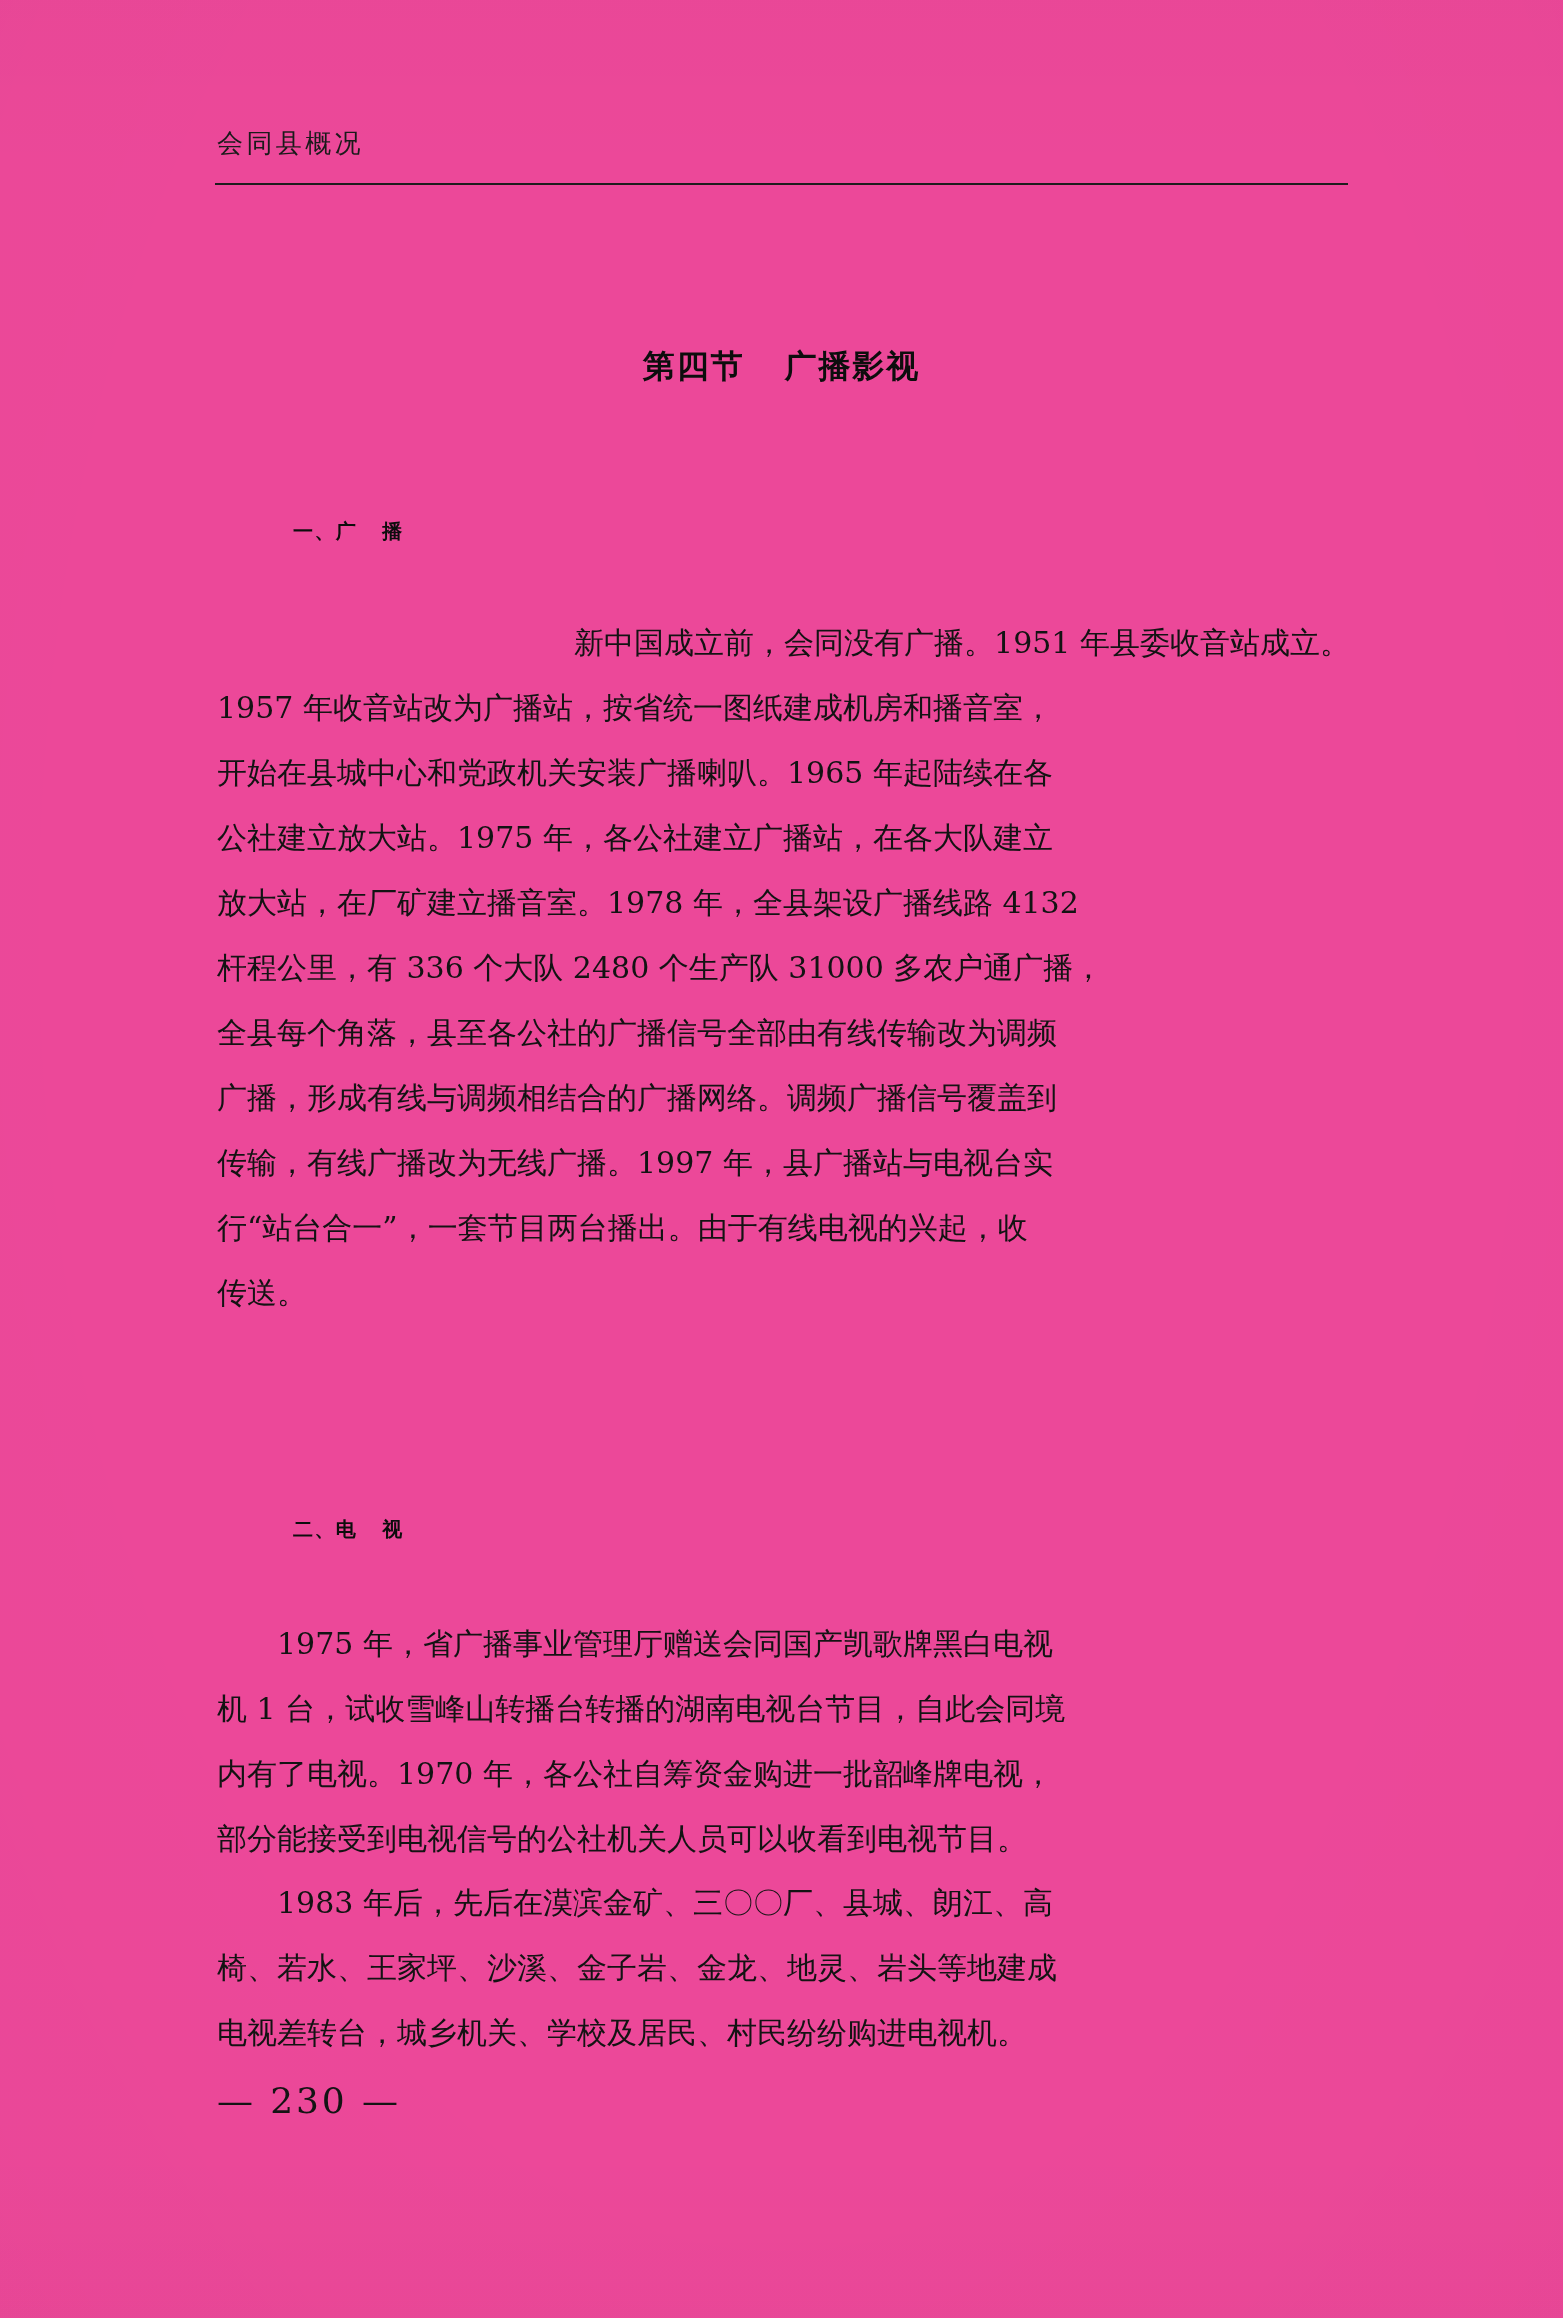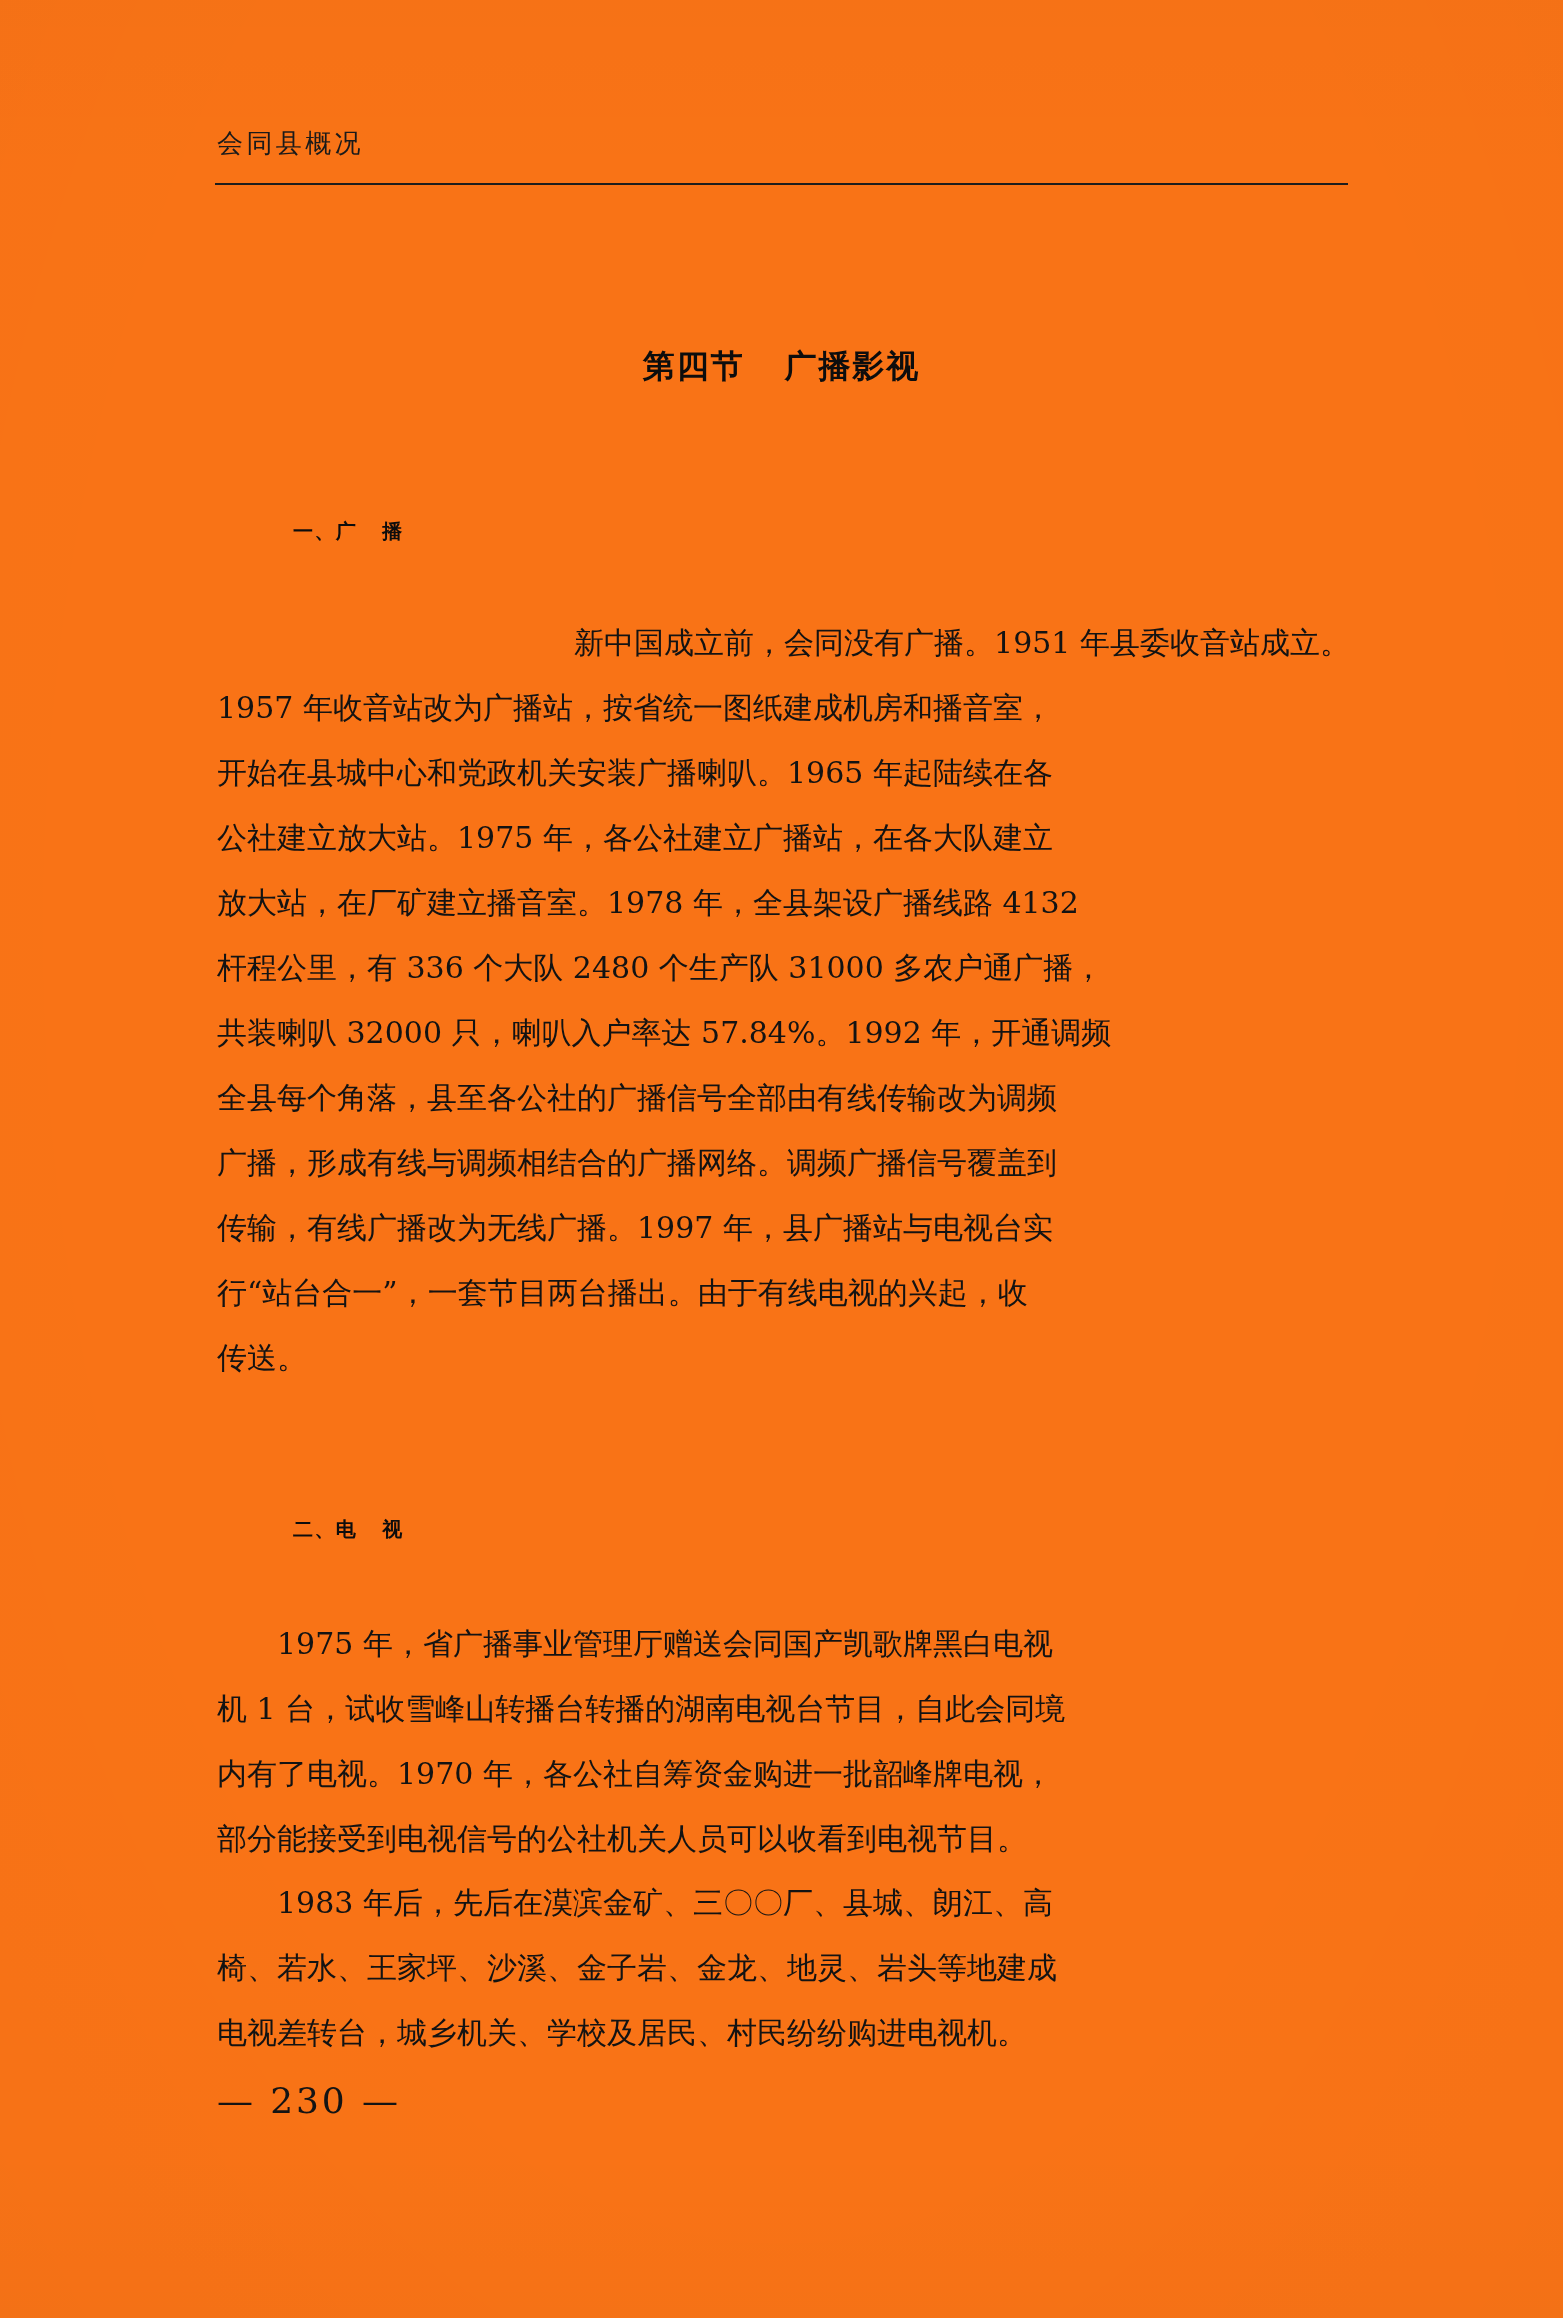--- a/index.html
+++ b/index.html
@@ -4,21 +4,21 @@
 <style>
   html, body {
     margin: 0;
     padding: 0;
     background: #8a8a8a;
   }
   .page {
     position: relative;
     width: 1563px;
     height: 2319px;
-    background: #f97316;
+    background: #ec4899;
     margin: 0 auto;
     overflow: hidden;
     font-family: "DejaVu Serif", "Liberation Serif", serif;
     color: #111111;
     
     box-shadow: inset 0 0 0 0 #fff;
   }
   
   .paper-tint {
     position: absolute;
@@ -136,21 +136,20 @@
   <div class="body-block" id="para-radio">
     <div class="bline j">
         <span class="ind"></span>
         <span>新中国成立前，会同没有广播。1951 年县委收音站成立。</span>
       </div>
     <div class="bline"><span>1957 年收音站改为广播站，按省统一图纸建成机房和播音室，</span></div>
     <div class="bline"><span>开始在县城中心和党政机关安装广播喇叭。1965 年起陆续在各</span></div>
     <div class="bline"><span>公社建立放大站。1975 年，各公社建立广播站，在各大队建立</span></div>
     <div class="bline"><span>放大站，在厂矿建立播音室。1978 年，全县架设广播线路 4132</span></div>
     <div class="bline"><span>杆程公里，有 336 个大队 2480 个生产队 31000 多农户通广播，</span></div>
-    <div class="bline"><span>共装喇叭 32000 只，喇叭入户率达 57.84%。1992 年，开通调频</span></div>
     <div class="bline"><span>全县每个角落，县至各公社的广播信号全部由有线传输改为调频</span></div>
     <div class="bline"><span>广播，形成有线与调频相结合的广播网络。调频广播信号覆盖到</span></div>
     <div class="bline"><span>传输，有线广播改为无线广播。1997 年，县广播站与电视台实</span></div>
     <div class="bline"><span>行“站台合一”，一套节目两台播出。由于有线电视的兴起，收</span></div>
     <div class="bline"><span>传送。</span></div>
   </div>
 
   <div class="subhead" id="subhead-tv">
     <span>二、</span><span>电</span><span class="wsp"></span><span>视</span>
   </div>

